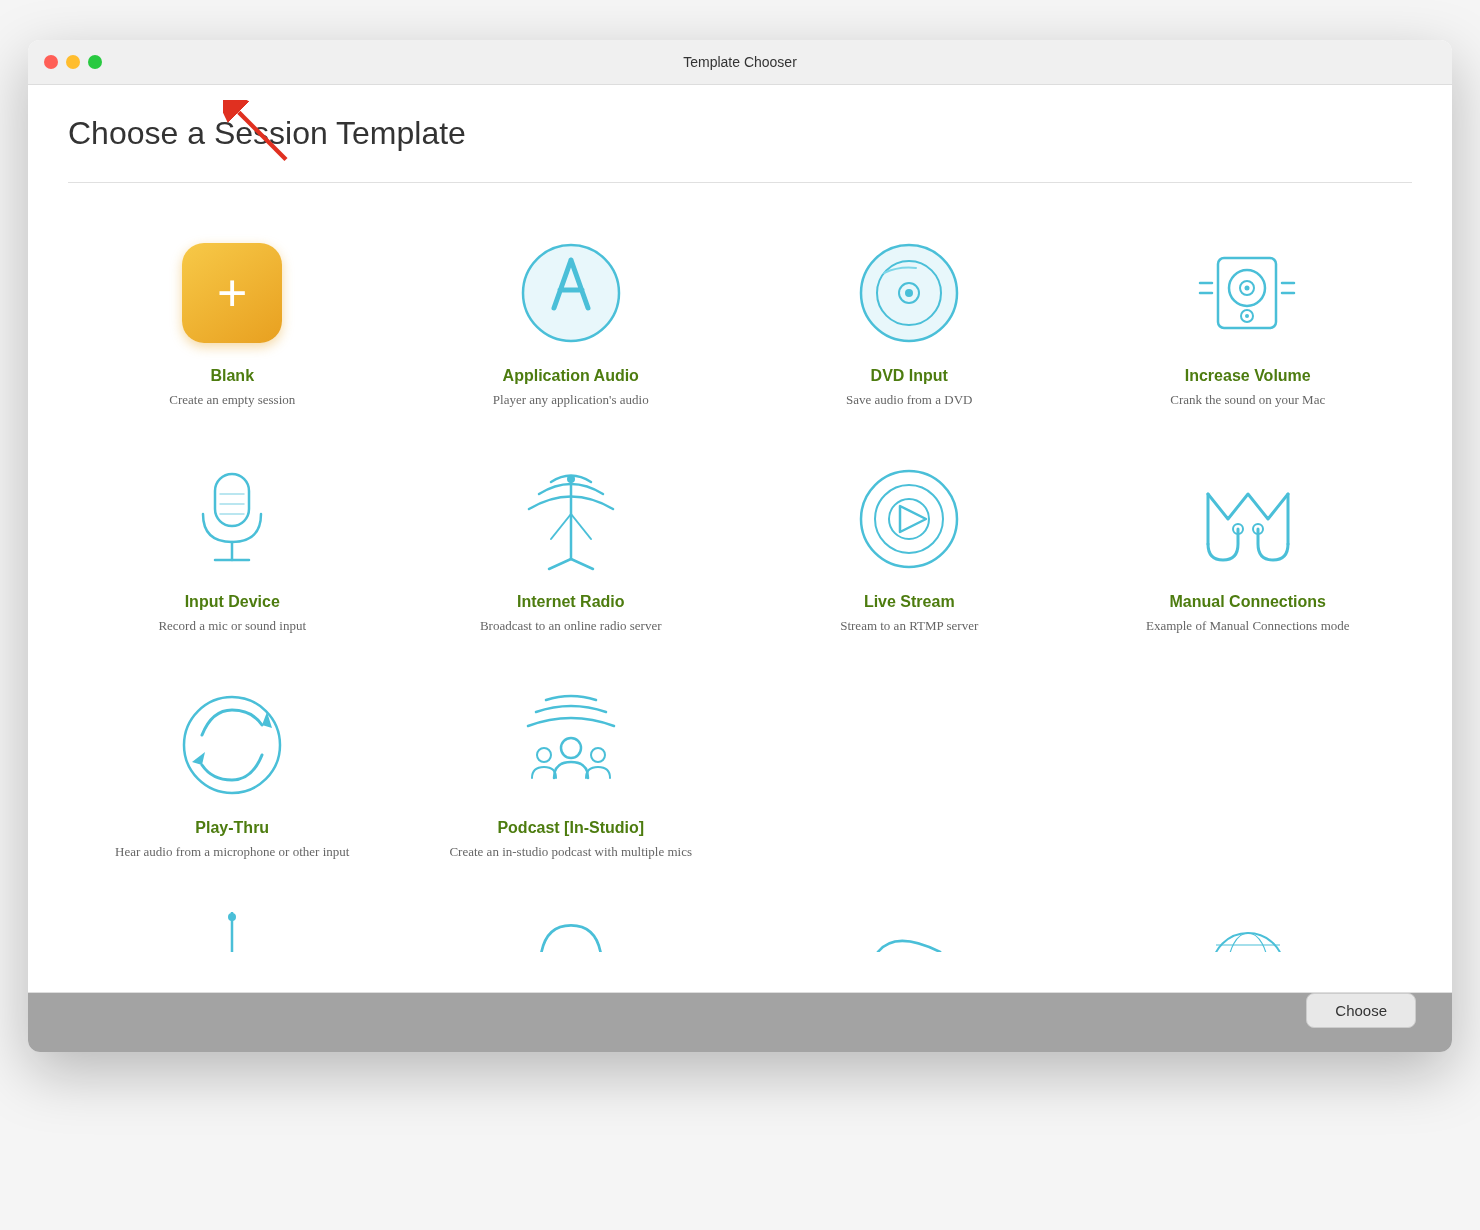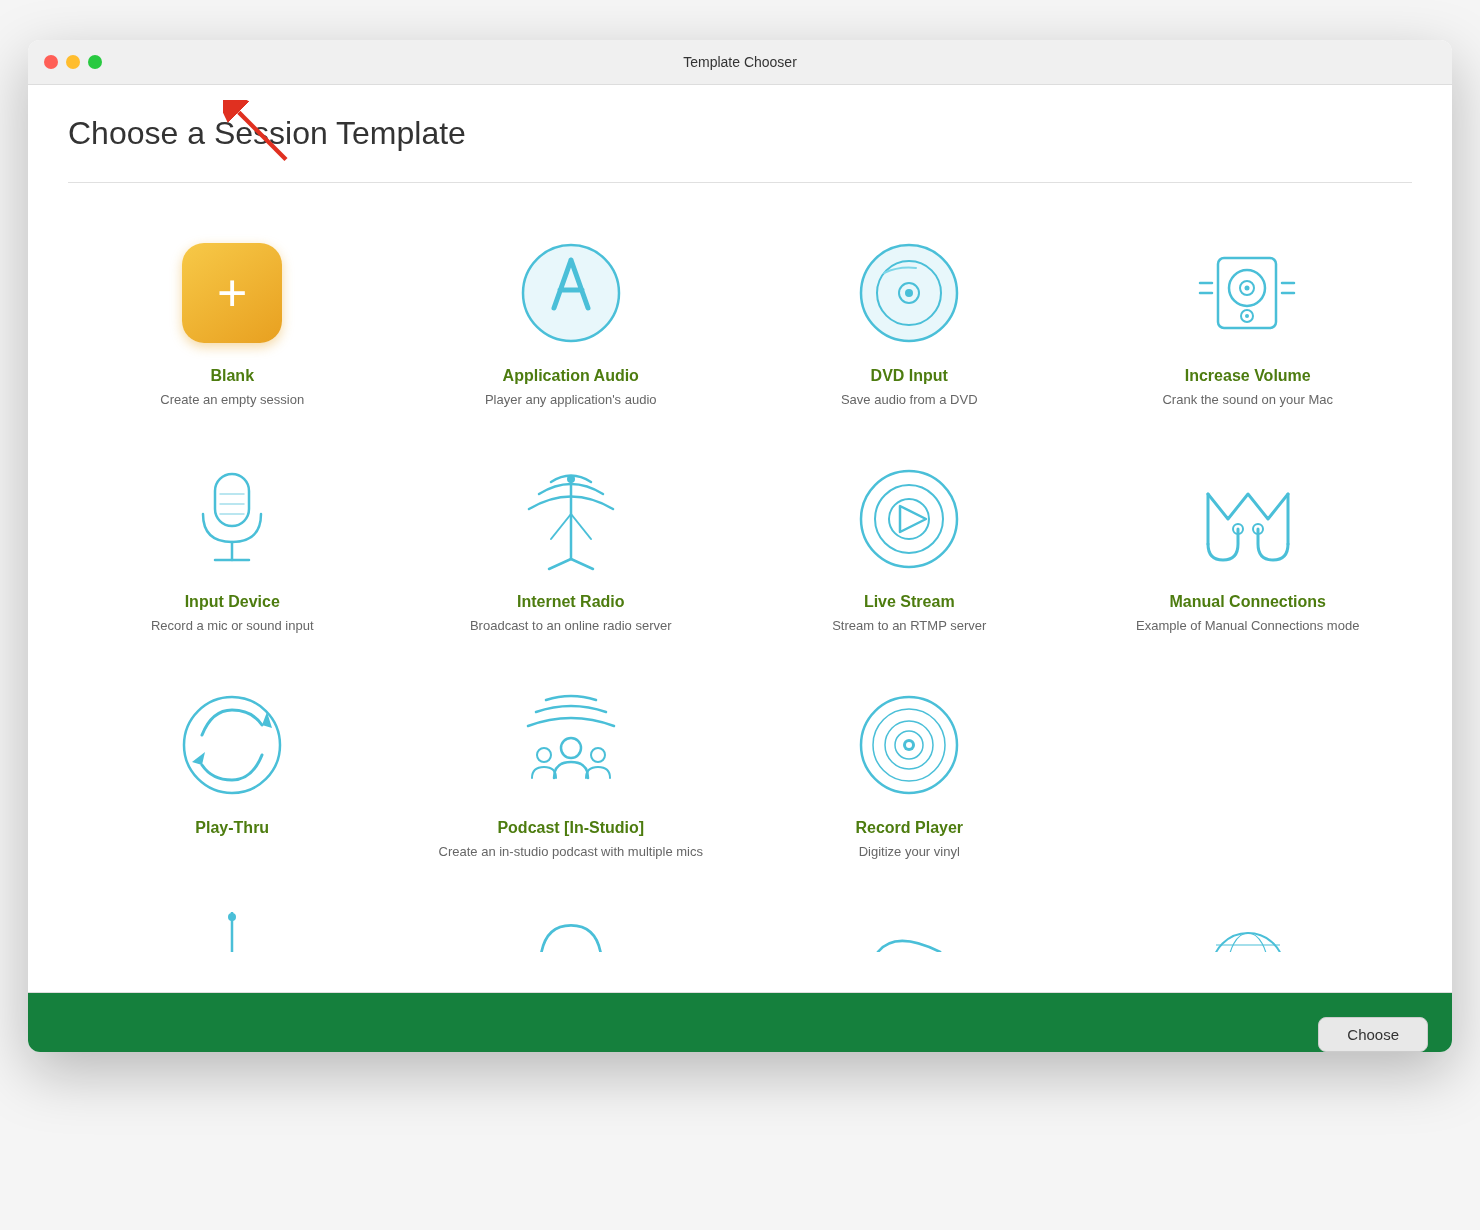--- a/index.html
+++ b/index.html
@@ -106,20 +106,21 @@
       color: #4d7c0f;
       text-align: center;
       margin-bottom: 6px;
     }
 
     .template-item .desc {
       font-size: 13px;
       color: #666;
       text-align: center;
       line-height: 1.4;
+      font-family: Liberation Serif, serif;
     }
 
     
     .blank-icon {
       width: 100px;
       height: 100px;
       background: linear-gradient(145deg, #f7c948, #e8a020);
       border-radius: 22px;
       display: flex;
       align-items: center;
@@ -143,26 +144,26 @@
       pointer-events: none;
     }
 
     
     .bottom-bar {
       position: absolute;
       bottom: 0;
       left: 0;
       right: 0;
       height: 60px;
-      background: #15803d;
+      background: #a3a3a3;
       border-top: 1px solid #ddd;
       display: flex;
-      align-items: flex-end;
+      align-items: flex-start;
       justify-content: flex-end;
-      padding: 0 24px;
+      padding: 0 36px;
     }
 
     .choose-btn {
       background: #e8e8e8;
       border: 1px solid #ccc;
       border-radius: 8px;
       padding: 8px 28px;
       font-size: 15px;
       cursor: pointer;
       color: #333;
@@ -353,20 +354,21 @@
             <circle cx="55" cy="55" r="48" fill="none" stroke="#4abfd8" stroke-width="2.5"></circle>
 
             <path d="M25 45 Q35 20 55 20 Q75 20 85 35" fill="none" stroke="#4abfd8" stroke-width="3" stroke-linecap="round"></path>
             <polygon points="85,35 90,22 95,38" fill="#4abfd8"></polygon>
 
             <path d="M85 65 Q75 90 55 90 Q35 90 25 75" fill="none" stroke="#4abfd8" stroke-width="3" stroke-linecap="round"></path>
             <polygon points="25,75 15,72 28,62" fill="#4abfd8"></polygon>
           </svg>
         </div>
         <span class="label">Play-Thru</span>
+        <span class="desc">Hear audio from a microphone or other input</span>
       </div>
 
       <div class="template-item">
         <div class="icon-wrapper">
           <svg width="110" height="110" viewBox="0 0 110 110" xmlns="http://www.w3.org/2000/svg">
 
             <path d="M30 10 Q55 2 80 10" fill="none" stroke="#4abfd8" stroke-width="2.5" stroke-linecap="round"></path>
             <path d="M20 22 Q55 10 90 22" fill="none" stroke="#4abfd8" stroke-width="2.5" stroke-linecap="round"></path>
             <path d="M12 36 Q55 20 98 36" fill="none" stroke="#4abfd8" stroke-width="2.5" stroke-linecap="round"></path>
 
@@ -378,34 +380,20 @@
 
             <circle cx="82" cy="65" r="7" fill="none" stroke="#4abfd8" stroke-width="2"></circle>
             <path d="M70 88 Q70 77 82 77 Q94 77 94 88" fill="none" stroke="#4abfd8" stroke-width="2" stroke-linecap="round"></path>
           </svg>
         </div>
         <span class="label">Podcast [In-Studio]</span>
         <span class="desc">Create an in-studio podcast with multiple mics</span>
       </div>
 
 
-      <div class="template-item">
-        <div class="icon-wrapper">
-          <svg width="110" height="110" viewBox="0 0 110 110" xmlns="http://www.w3.org/2000/svg">
-            <circle cx="55" cy="55" r="48" fill="none" stroke="#4abfd8" stroke-width="2.5"></circle>
-            <circle cx="55" cy="55" r="36" fill="none" stroke="#4abfd8" stroke-width="1.5"></circle>
-            <circle cx="55" cy="55" r="24" fill="none" stroke="#4abfd8" stroke-width="1.5"></circle>
-            <circle cx="55" cy="55" r="14" fill="none" stroke="#4abfd8" stroke-width="1.5"></circle>
-            <circle cx="55" cy="55" r="6" fill="#4abfd8"></circle>
-            <circle cx="55" cy="55" r="3" fill="#fff"></circle>
-          </svg>
-        </div>
-        <span class="label">Record Player</span>
-        <span class="desc">Digitize your vinyl</span>
-      </div>
 
     </div>
 
     <div class="grid" style="margin-top: 10px;">
 
       <div class="template-item" style="overflow:hidden; height:80px;">
         <div class="partial-icon">
           <svg width="80" height="80" viewBox="0 0 80 80" xmlns="http://www.w3.org/2000/svg">
             <line x1="40" y1="0" x2="40" y2="80" stroke="#4abfd8" stroke-width="2.5"></line>
             <line x1="40" y1="40" x2="20" y2="70" stroke="#4abfd8" stroke-width="2"></line>

